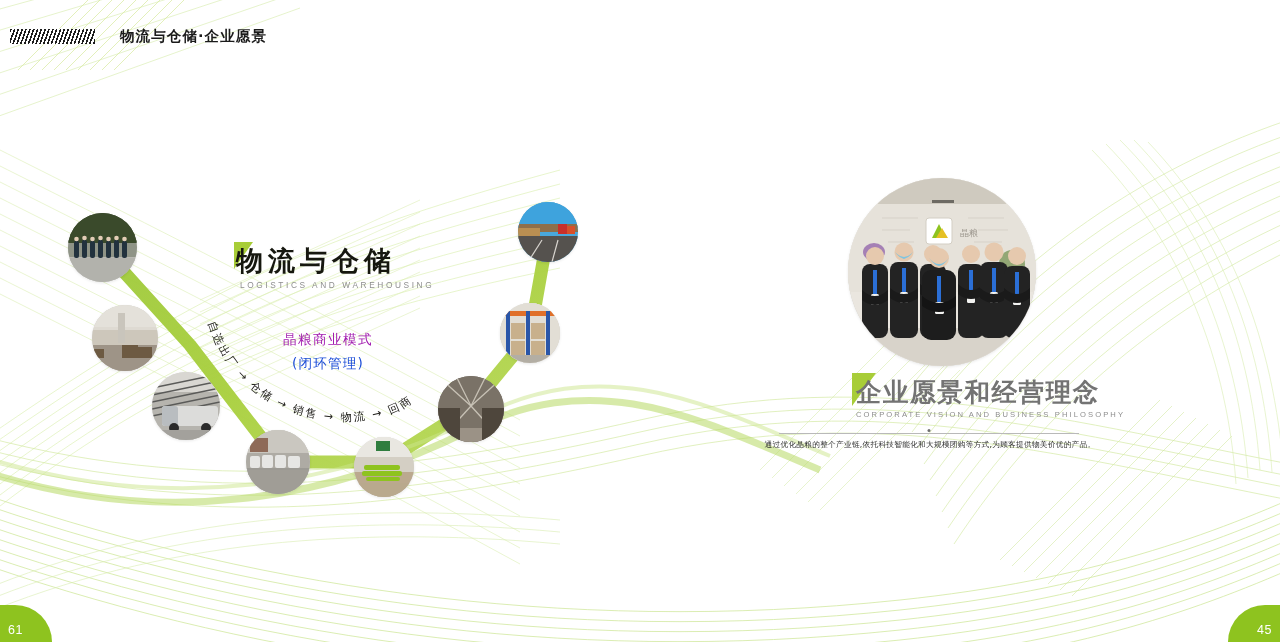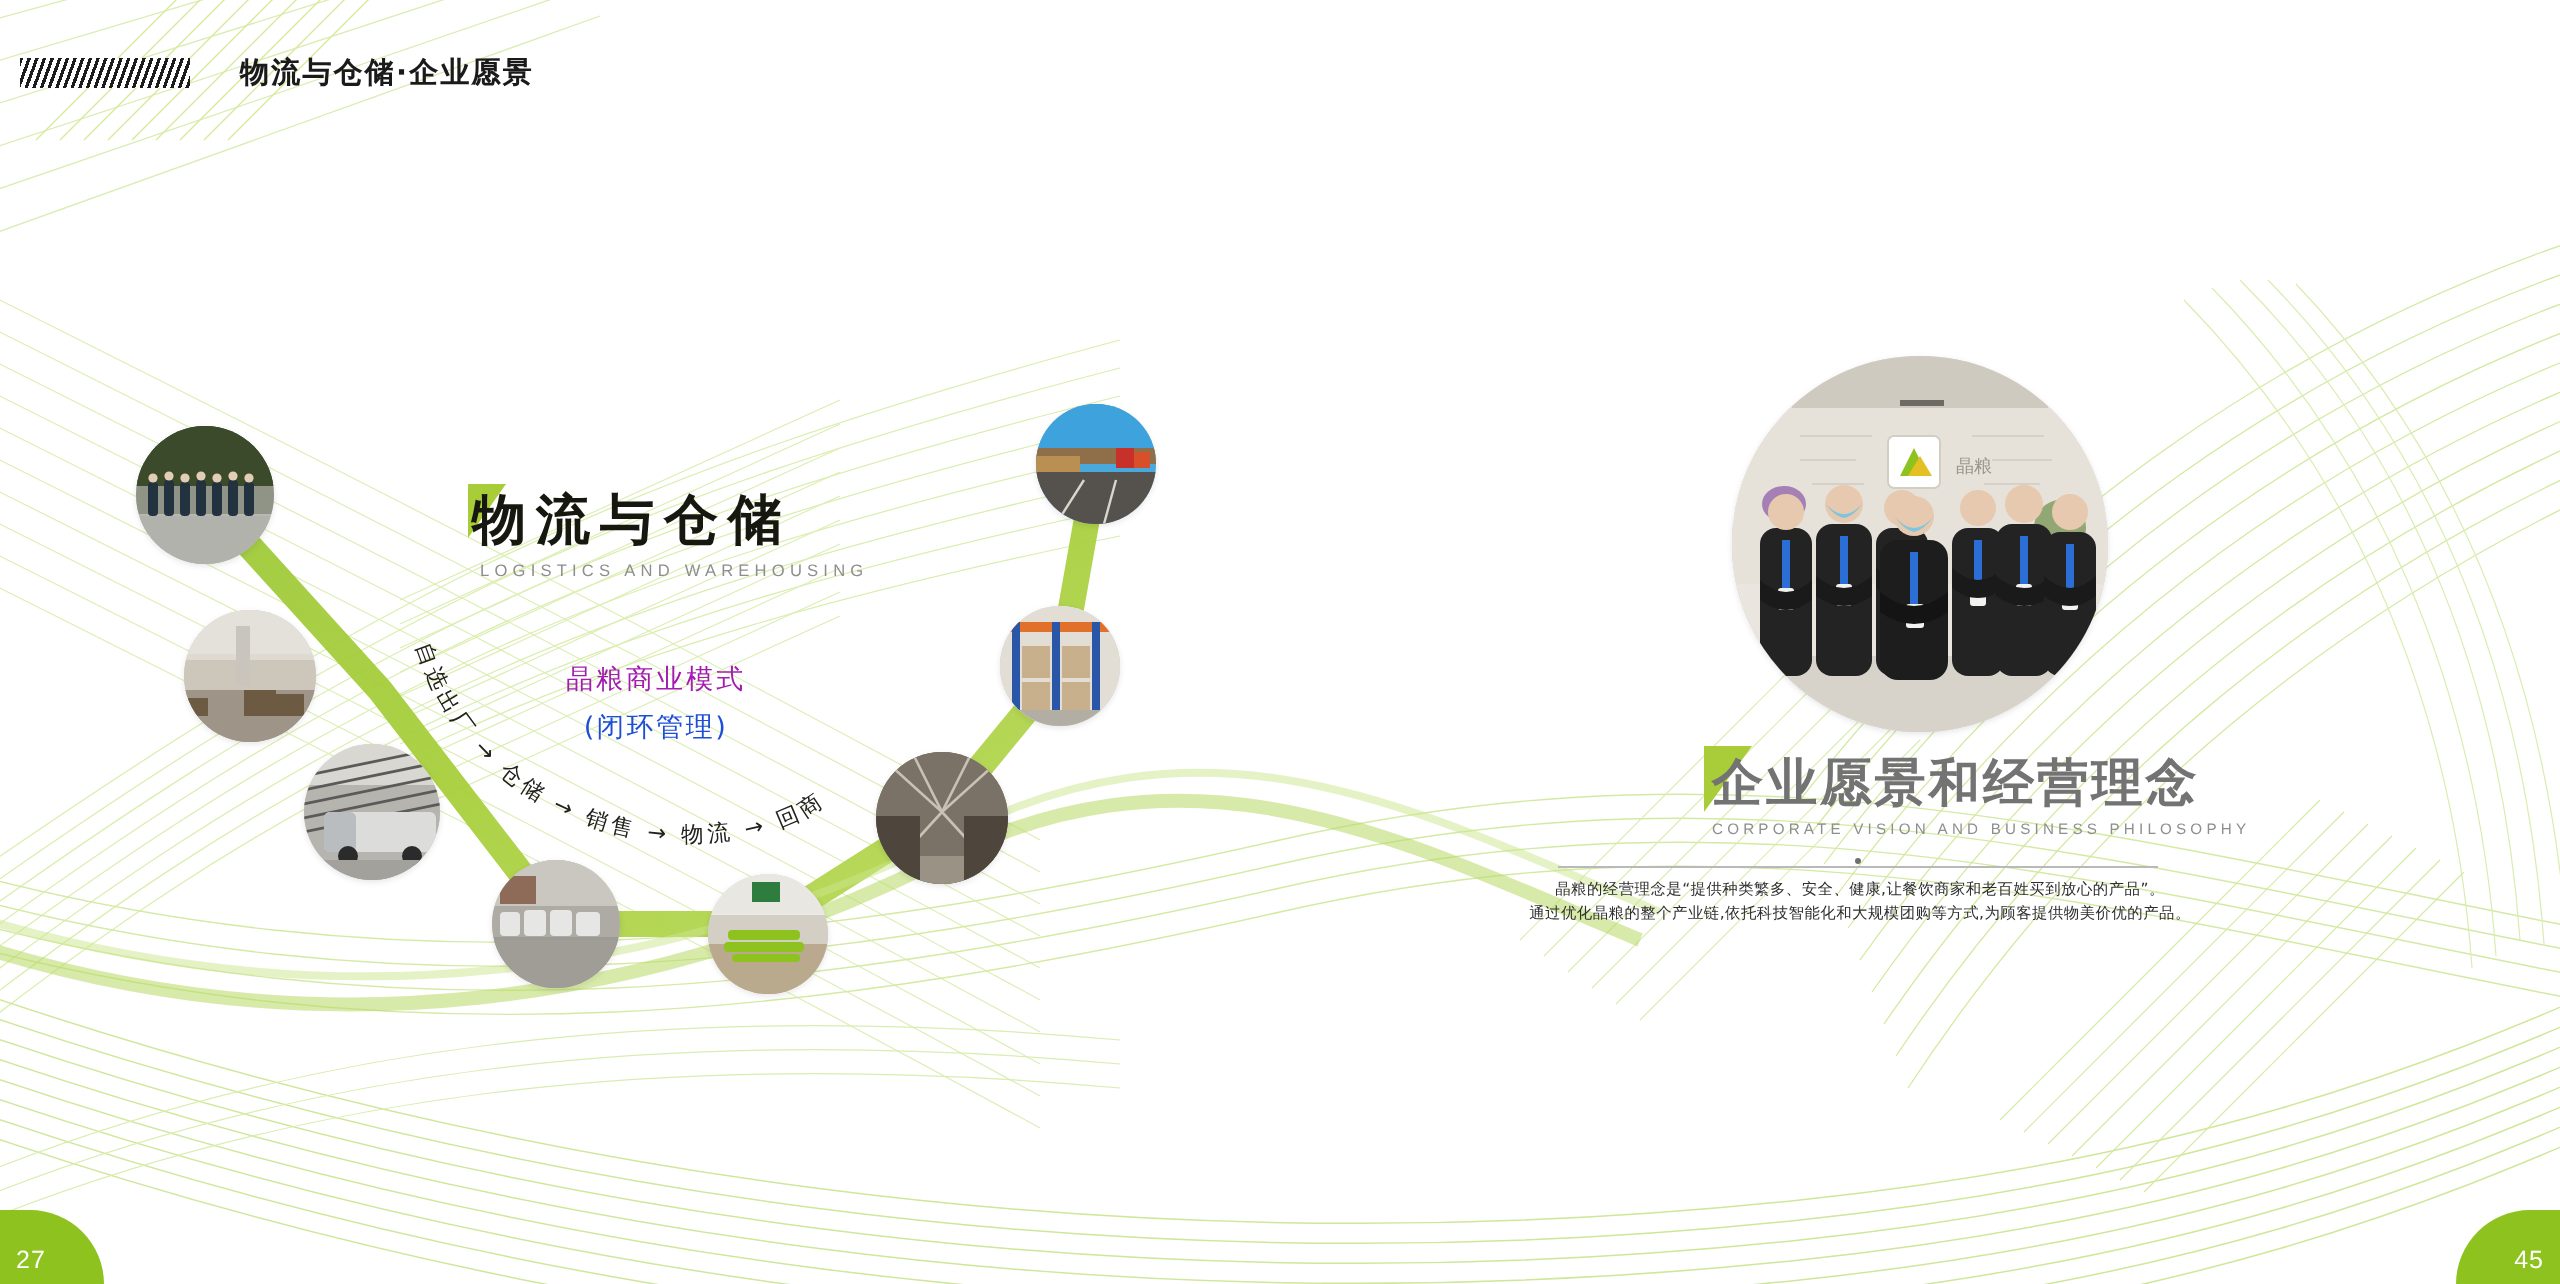--- a/index.html
+++ b/index.html
@@ -461,21 +461,21 @@
     <svg viewBox="0 0 280 130" width="280" height="130" xmlns="http://www.w3.org/2000/svg">
       <defs>
         <path id="arcPath" d="M16 6 C 40 96, 130 126, 200 104 C 238 92, 256 52, 262 4" fill="none"></path>
       </defs>
       <text>
         <textPath href="#arcPath" startOffset="2%">自选出厂 → 仓储 → 销售 → 物流 → 回商</textPath>
       </text>
     </svg>
   </div>
 
-  <div class="photo" style="left:866px; top:178px; width:188px; height:188px;text-align:center;">
+  <div class="photo" style="left:848px; top:178px; width:188px; height:188px;text-align:center;">
     <div class="inner" style="background:linear-gradient(#efece6 0 45%, #dedad2 45% 100%);">
       <svg viewBox="0 0 188 188" width="188" height="188">
         <rect x="0" y="0" width="188" height="188" fill="#eae6df"></rect>
 
         <path d="M18 0 L170 0 L158 26 L30 26 Z" fill="#cfcabf"></path>
         <rect x="84" y="22" width="22" height="3" fill="#6d6a63"></rect>
 
         <rect x="0" y="26" width="188" height="88" fill="#e6e2da"></rect>
         <g stroke="#d6d1c8" stroke-width="1">
           <path d="M34 40 L70 40"></path>
@@ -561,24 +561,23 @@
     <div class="rp-title-cn">企业愿景和经营理念</div>
     <div class="rp-title-en">CORPORATE VISION AND BUSINESS PHILOSOPHY</div>
   </div>
 
   <div class="rp-div">
     <div class="dot"></div>
     <div class="line"></div>
   </div>
 
   <div class="rp-body">
-    <p>晶粮的经营理念是“提供种类繁多、安全、健康,让餐饮商家和老百姓买到放心的产品”。</p>
     <p>通过优化晶粮的整个产业链,依托科技智能化和大规模团购等方式,为顾客提供物美价优的产品。</p>
   </div>
 
   <div class="pgnum left">
-    <span>27</span>
+    <span>61</span>
   </div>
   <div class="pgnum right">
     <span>45</span>
   </div>
 
 </div>
 
 </body></html>

